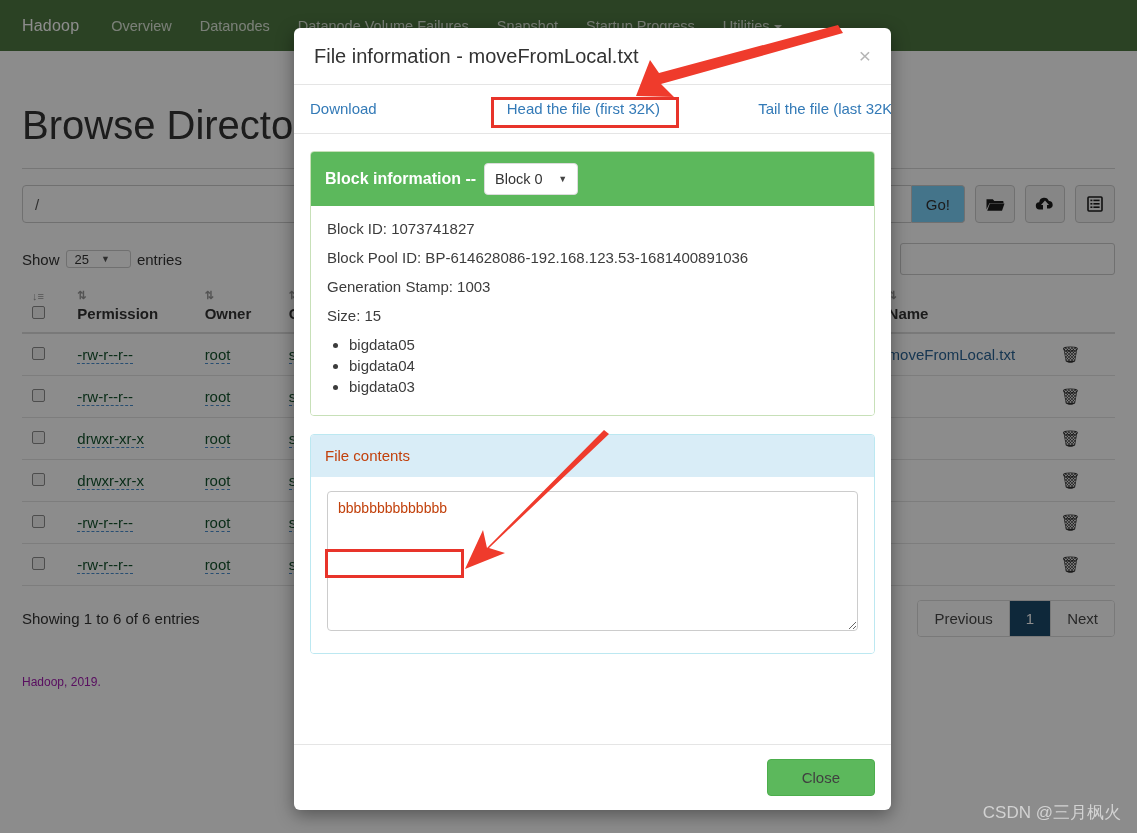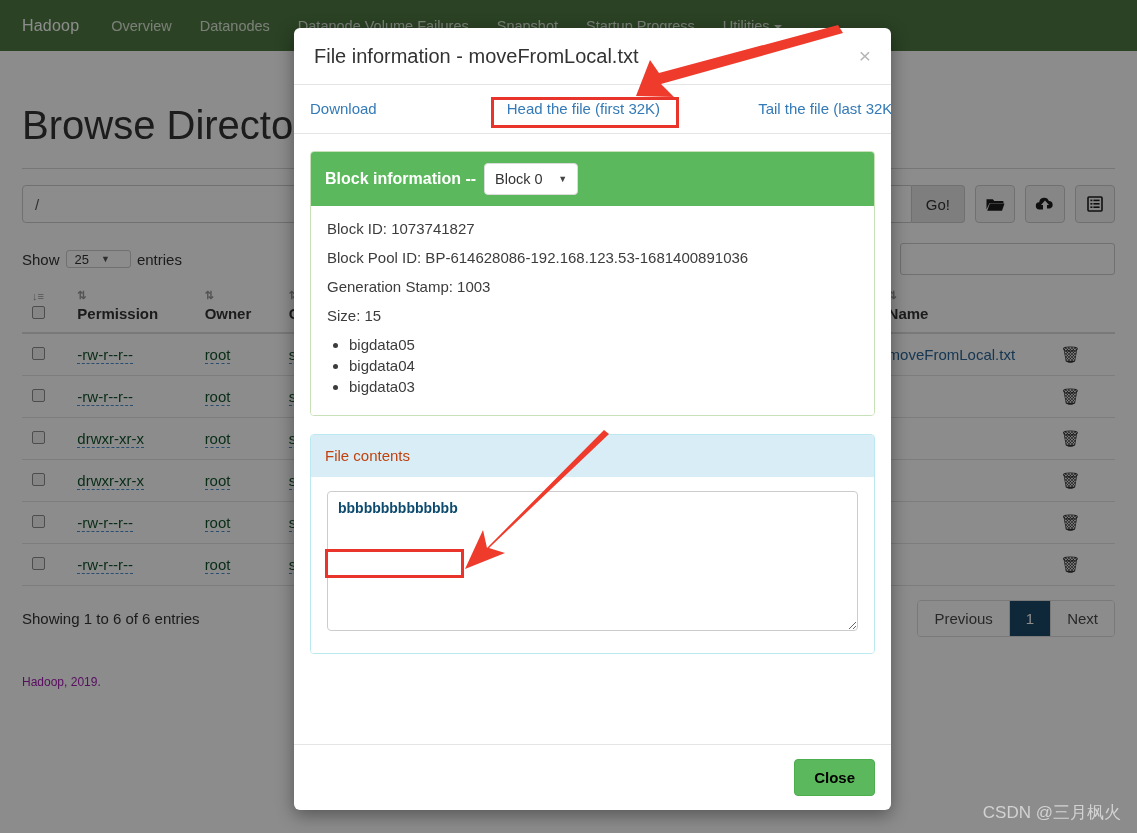--- a/index.html
+++ b/index.html
@@ -44,21 +44,21 @@
   hr.title-rule { border: 0; border-top: 1px solid #d8d8d8; margin: 20px 0 16px 0; }
 
   .path-row { display: flex; align-items: center; }
   .path-input {
     flex: 1; height: 38px; border: 1px solid #cccccc; border-radius: 4px 0 0 4px;
     padding: 0 12px; font-size: 15px; color: #555; background: #fff;
     font-family: "Liberation Sans", sans-serif;
   }
   .go-btn {
     height: 38px; min-width: 50px; padding: 0 14px; border: 1px solid #cccccc;
-    border-left: 0; border-radius: 0 4px 4px 0; background: #e5e5e5;
+    border-left: 0; border-radius: 0 4px 4px 0; background: #7dd3fc;
     font-size: 15px; color: #333; font-family: "Liberation Sans", sans-serif;
   }
   .icon-btn {
     height: 38px; width: 40px; margin-left: 10px; border: 1px solid #cccccc;
     border-radius: 4px; background: #f5f5f5; display: inline-flex;
     align-items: center; justify-content: center; color: #222;
   }
 
   .table-top { display: flex; align-items: center; margin-top: 20px; }
   .dt-length { font-size: 15px; color: #333; display: flex; align-items: center; }
@@ -166,32 +166,31 @@
   .panel-body li { font-size: 15px; color: #3c3c3c; margin-bottom: 4px; list-style: disc; }
 
   .panel-info {
     margin: 18px 16px 0 16px; border: 1px solid #bce8f1; border-radius: 4px; overflow: hidden;
   }
   .panel-info .panel-heading { background: #d9edf7; padding: 12px 14px; }
   .panel-info .panel-heading-title { color: #c2410c; font-size: 15px; font-weight: normal; }
   .panel-info .panel-body { background: #fff; padding: 14px 16px 18px 16px; }
   textarea.file-contents {
     width: 100%; height: 140px; border: 1px solid #cccccc; border-radius: 4px;
-    padding: 8px 10px; font-size: 14px; color: #0c4a6e; resize: vertical;
-    font-family: "Liberation Sans", sans-serif; background: #fff; outline: none; font-weight: bold;
+    padding: 8px 10px; font-size: 14px; color: #c2410c; resize: vertical;
+    font-family: "Liberation Sans", sans-serif; background: #fff; outline: none;
   }
 
   .modal-footer {
     border-top: 1px solid #e5e5e5; padding: 14px 16px; display: flex; justify-content: flex-end;
   }
   .btn-close {
-    background: #5cb85c; border: 1px solid #4cae4c; color: #000000; font-size: 15px;
-    padding: 9px 19px; border-radius: 4px; cursor: pointer;
-    font-family: "Liberation Sans", sans-serif;
-    font-weight: bold;
+    background: #5cb85c; border: 1px solid #4cae4c; color: #404040; font-size: 15px;
+    padding: 9px 34px; border-radius: 4px; cursor: pointer;
+    font-family: "Liberation Sans", sans-serif;
   }
 
   
   .anno-box { position: absolute; border: 3px solid #e8342a; pointer-events: none; }
   #anno-box-head { left: 491px; top: 97px; width: 188px; height: 31px; }
   #anno-box-content { left: 325px; top: 549px; width: 139px; height: 29px; }
   #anno-svg { position: absolute; inset: 0; pointer-events: none; }
   .watermark {
     position: absolute; right: 16px; bottom: 9px; color: #d2d2d2; font-size: 17px;
     font-family: "Liberation Sans", sans-serif;

